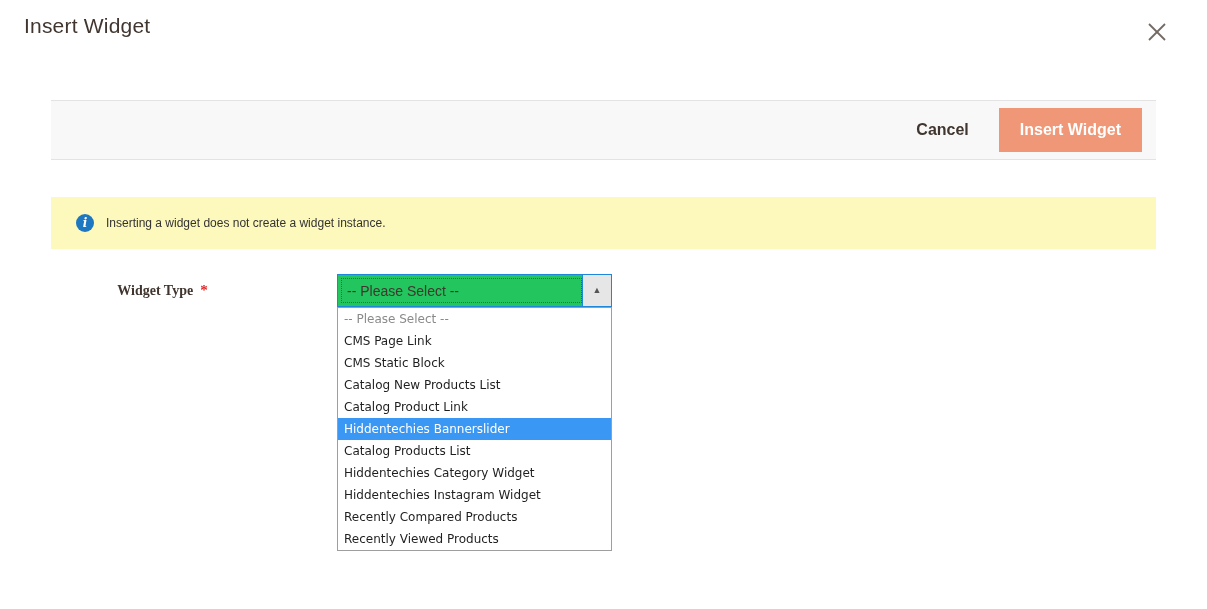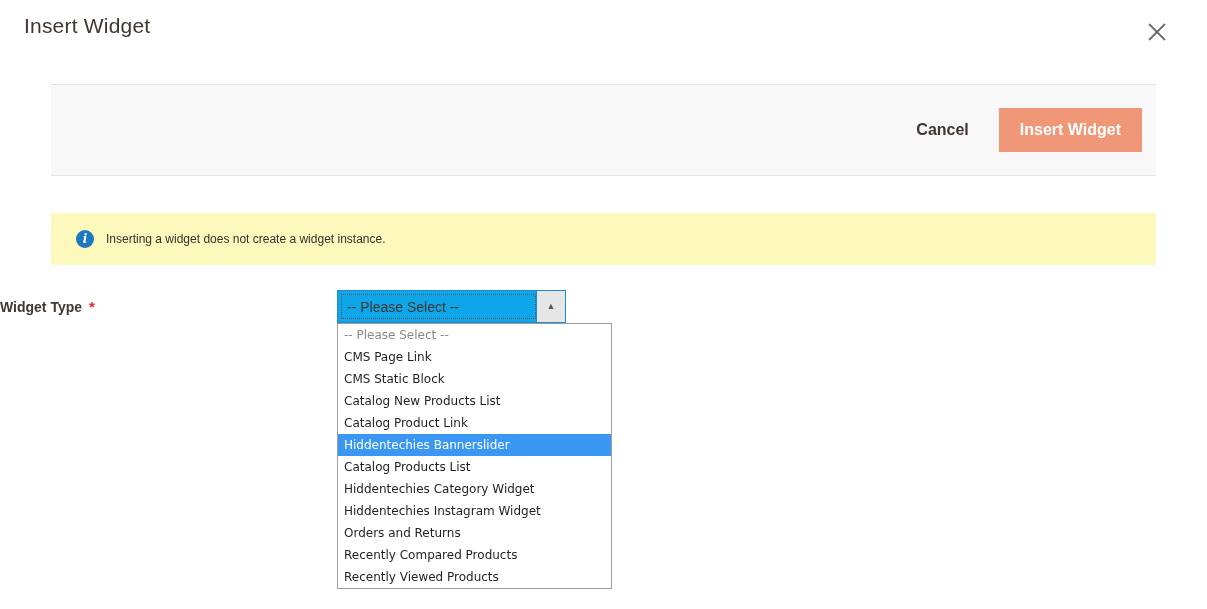--- a/index.html
+++ b/index.html
@@ -29,22 +29,22 @@
   }
   .close-btn {
     background: none; border: 0; padding: 4px;
     margin: 2px 10px 0 0;
     cursor: pointer;
     line-height: 0;
   }
 
   
   .toolbar {
-    margin: 0 51px;
-    height: 92px;
+    margin: 16px 51px;
+    height: 60px;
     background: #f8f8f8;
     border-top: 1px solid #e3e3e3;
     border-bottom: 1px solid #e3e3e3;
     display: flex;
     align-items: center;
     justify-content: flex-end;
     gap: 30px;
     padding-right: 14px;
   }
   .btn-cancel {
@@ -93,39 +93,40 @@
   }
 
   
   .form-row {
     margin-top: 25px;
     display: flex;
     align-items: center;
   }
   .field-label {
     width: 325px;
-    text-align: left;
+    text-align: center;
     font-size: 14px;
     font-weight: 700;
     color: #41362f;
+    font-family: Liberation Serif, serif;
   }
   .required {
     color: #e22626;
     margin-left: 7px;
     font-size: 15px;
   }
 
   
   .select-wrap {
     position: relative;
     margin-left: 12px;
-    width: 229px;
+    width: 275px;
     height: 33px;
     border: 1px solid var(--focus-border-blue, #1e87d9);
-    background: #0ea5e9;
+    background: #22c55e;
     display: flex;
     cursor: pointer;
   }
   .select-display {
     flex: 1;
     margin: 3px 0 3px 3px;
     border: 1px dotted #555555;
     display: flex;
     align-items: center;
     padding-left: 5px;
@@ -213,20 +214,19 @@
       <div class="dropdown">
           <div class="option placeholder">-- Please Select --</div>
           <div class="option">CMS Page Link</div>
           <div class="option">CMS Static Block</div>
           <div class="option">Catalog New Products List</div>
           <div class="option">Catalog Product Link</div>
           <div class="option highlighted">Hiddentechies Bannerslider</div>
           <div class="option">Catalog Products List</div>
           <div class="option">Hiddentechies Category Widget</div>
           <div class="option">Hiddentechies Instagram Widget</div>
-          <div class="option">Orders and Returns</div>
           <div class="option">Recently Compared Products</div>
           <div class="option">Recently Viewed Products</div>
         </div>
     </div>
   </div>
 
 </div>
 
 </body></html>

